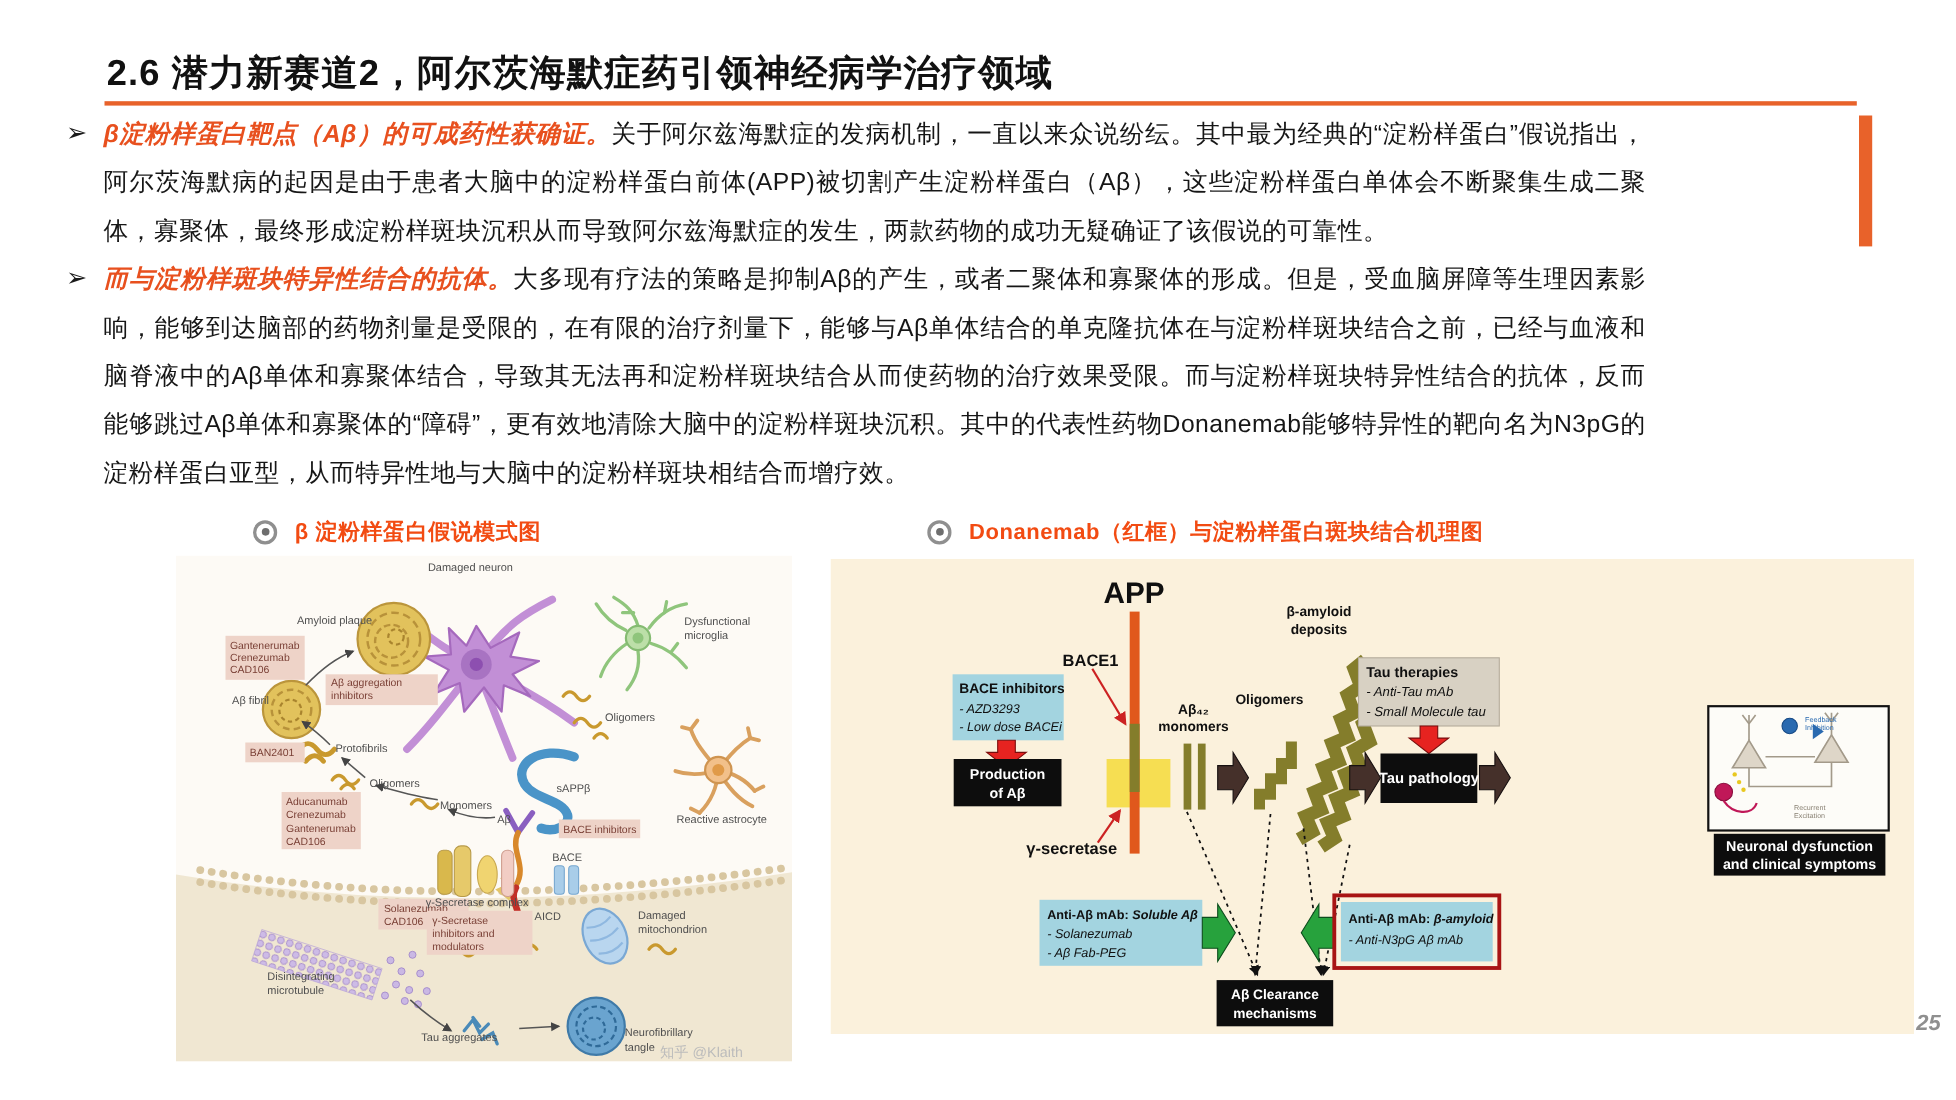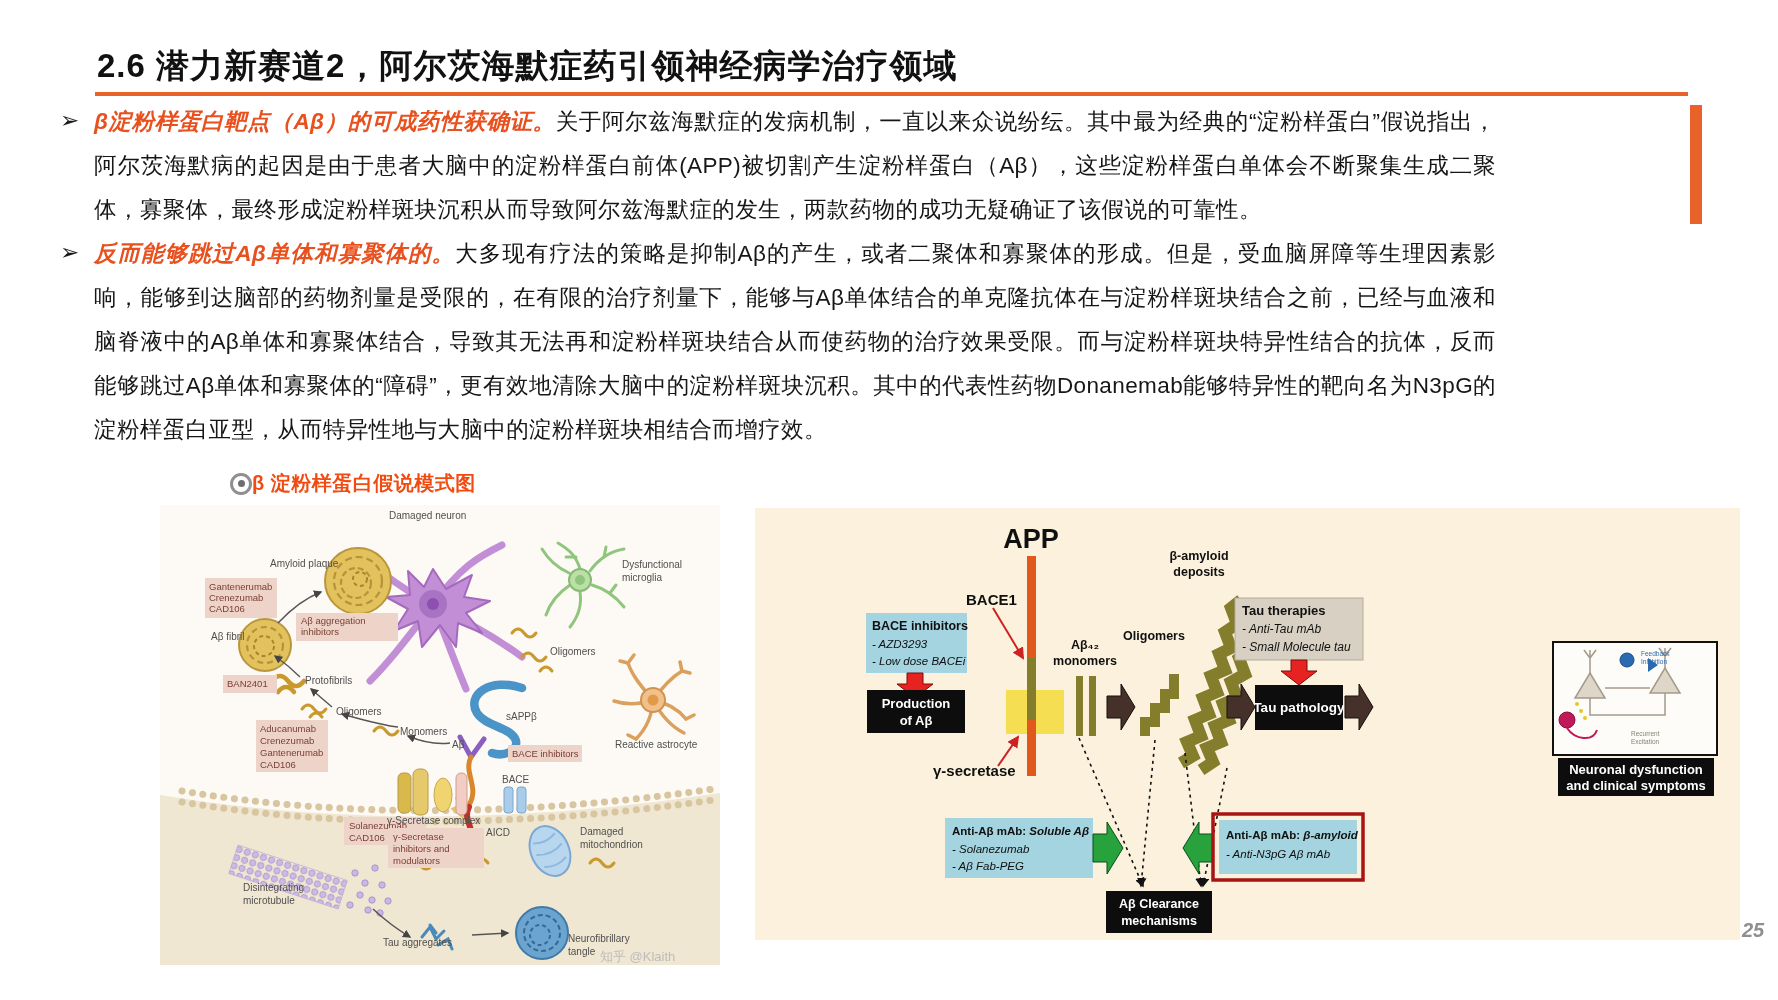--- a/index.html
+++ b/index.html
@@ -9,21 +9,21 @@
   .title{position:absolute;left:97px;top:44px;margin:0;font-size:33px;font-weight:bold;color:#111;letter-spacing:1px;}
   .title-rule{position:absolute;left:95px;top:92px;width:1593px;height:4px;background:#e8622a;}
   .right-accent{position:absolute;left:1690px;top:105px;width:12px;height:119px;background:#e8622a;}
 
   .bullets{position:absolute;left:60px;top:100px;width:1436px;}
   .bullet{position:relative;padding-left:34px;}
   .marker{position:absolute;left:0;top:7px;font-size:23px;color:#1a1a1a;}
   .bullet-text{margin:0;font-size:22.5px;line-height:44px;color:#161616;text-align:justify;letter-spacing:0.4px;}
   .lead{color:#e8501e;font-weight:bold;font-style:italic;}
 
-  .caption{position:absolute;top:470px;display:flex;align-items:center;}
+  .caption{position:absolute;top:470px;display:flex;align-items:center;gap:16px;}
   .cap-icon{width:16px;height:16px;border:3px solid #8f8f8f;border-radius:50%;display:inline-flex;align-items:center;justify-content:center;background:#fff;}
   .cap-dot{width:7px;height:7px;border-radius:50%;background:#6e6e6e;}
   .cap-text{font-size:20px;font-weight:bold;color:#f24b12;letter-spacing:0.5px;}
 
   .fig-left{position:absolute;left:160px;top:505px;}
   .fig-right{position:absolute;left:755px;top:508px;}
 
   svg text{font-family:"Liberation Sans",sans-serif;}
   .g{fill:#4f4f4f;font-size:10px;}
   .mar{fill:#7a4036;font-size:9.5px;}
@@ -49,29 +49,35 @@
   <div class="title-rule"></div>
   <div class="right-accent"></div>
 
   <div class="bullets">
     <div class="bullet">
       <span class="marker">➢</span>
       <p class="bullet-text"><span class="lead">β淀粉样蛋白靶点（Aβ）的可成药性获确证。</span><span>关于阿尔兹海默症的发病机制，一直以来众说纷纭。其中最为经典的“淀粉样蛋白”假说指出，阿尔茨海默病的起因是由于患者大脑中的淀粉样蛋白前体(APP)被切割产生淀粉样蛋白（Aβ），这些淀粉样蛋白单体会不断聚集生成二聚体，寡聚体，最终形成淀粉样斑块沉积从而导致阿尔兹海默症的发生，两款药物的成功无疑确证了该假说的可靠性。</span></p>
     </div>
     <div class="bullet">
       <span class="marker">➢</span>
-      <p class="bullet-text"><span class="lead">反而能够跳过Aβ单体和寡聚体的。</span><span>大多现有疗法的策略是抑制Aβ的产生，或者二聚体和寡聚体的形成。但是，受血脑屏障等生理因素影响，能够到达脑部的药物剂量是受限的，在有限的治疗剂量下，能够与Aβ单体结合的单克隆抗体在与淀粉样斑块结合之前，已经与血液和脑脊液中的Aβ单体和寡聚体结合，导致其无法再和淀粉样斑块结合从而使药物的治疗效果受限。而与淀粉样斑块特异性结合的抗体，反而能够跳过Aβ单体和寡聚体的“障碍”，更有效地清除大脑中的淀粉样斑块沉积。其中的代表性药物Donanemab能够特异性的靶向名为N3pG的淀粉样蛋白亚型，从而特异性地与大脑中的淀粉样斑块相结合而增疗效。</span></p>
+      <p class="bullet-text"><span class="lead">而与淀粉样斑块特异性结合的抗体。</span><span>大多现有疗法的策略是抑制Aβ的产生，或者二聚体和寡聚体的形成。但是，受血脑屏障等生理因素影响，能够到达脑部的药物剂量是受限的，在有限的治疗剂量下，能够与Aβ单体结合的单克隆抗体在与淀粉样斑块结合之前，已经与血液和脑脊液中的Aβ单体和寡聚体结合，导致其无法再和淀粉样斑块结合从而使药物的治疗效果受限。而与淀粉样斑块特异性结合的抗体，反而能够跳过Aβ单体和寡聚体的“障碍”，更有效地清除大脑中的淀粉样斑块沉积。其中的代表性药物Donanemab能够特异性的靶向名为N3pG的淀粉样蛋白亚型，从而特异性地与大脑中的淀粉样斑块相结合而增疗效。</span></p>
     </div>
   </div>
 
   <div class="caption" style="left:230px">
     <span class="cap-icon">
         <span class="cap-dot"></span>
       </span>
     <span class="cap-text">β 淀粉样蛋白假说模式图</span>
+  </div>
+  <div class="caption" style="left:843px">
+    <span class="cap-icon">
+        <span class="cap-dot"></span>
+      </span>
+    <span class="cap-text">Donanemab（红框）与淀粉样蛋白斑块结合机理图</span>
   </div>
 
   <svg class="fig-left" width="560" height="460" viewBox="0 0 560 460">
     <defs>
       <marker id="ah" markerWidth="8" markerHeight="8" refX="5" refY="3" orient="auto">
           <path d="M0,0L6,3L0,6Z" fill="#444"></path>
         </marker>
       <pattern id="mtdots" width="8.5" height="8.5" patternUnits="userSpaceOnUse">
           <circle cx="4" cy="4" r="3.1" fill="#cdbbe6" stroke="#a68cc9" stroke-width="0.8"></circle>
         </pattern>

